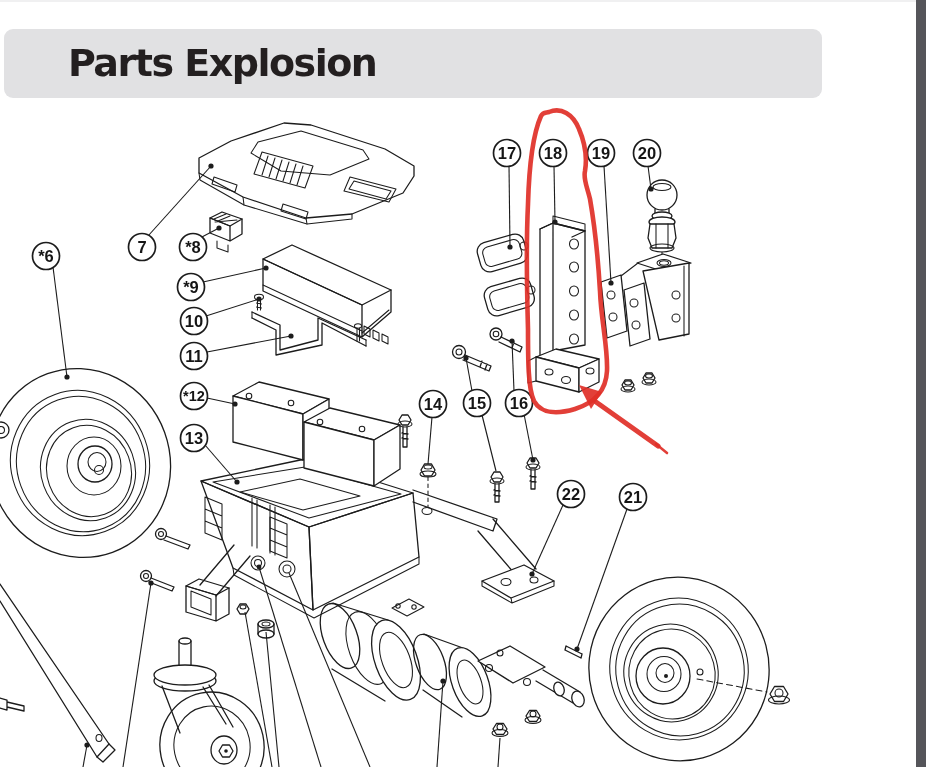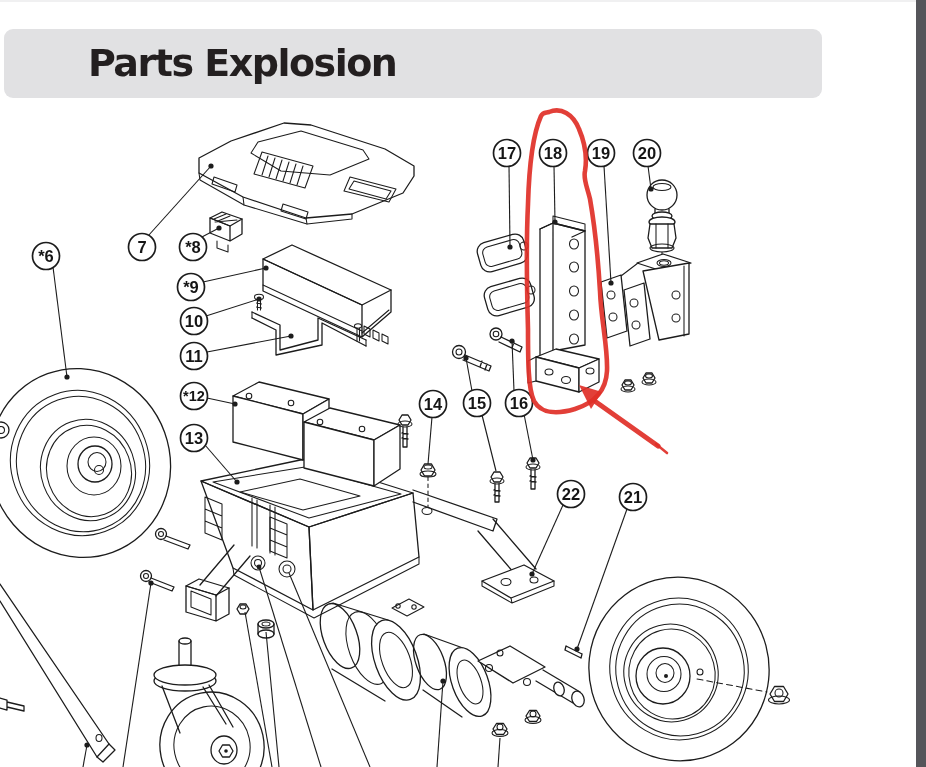--- a/index.html
+++ b/index.html
@@ -12,21 +12,21 @@
   .page{
     position:relative;width:926px;height:767px;background:#fff;overflow:hidden;
     font-family:"Liberation Sans",sans-serif;
   }
   .top-line{position:absolute;top:0;left:0;width:100%;height:2px;background:#f0f0f1;}
   .header-band{
     position:absolute;left:4px;top:29px;width:818px;height:69px;
     background:var(--band);border-radius:9px;
   }
   .header-band h1{
-    margin:0;padding-left:84px;line-height:69px;
+    margin:0;padding-left:64px;line-height:69px;
     font-family:"DejaVu Sans","Liberation Sans",sans-serif;
     font-weight:bold;font-size:38px;letter-spacing:-1.5px;color:#231f20;
     white-space:nowrap;
   }
   .edge-bar{position:absolute;top:0;right:0;width:10px;height:767px;background:var(--edge);}
   svg.diagram{position:absolute;left:0;top:0;}
   svg .ln{stroke:var(--line);stroke-width:1.3;fill:none;stroke-linecap:round;stroke-linejoin:round;}
   svg .thin{stroke-width:1.05;}
   svg .wf{fill:#ffffff;}
   svg .dot{fill:var(--line);stroke:none;}

